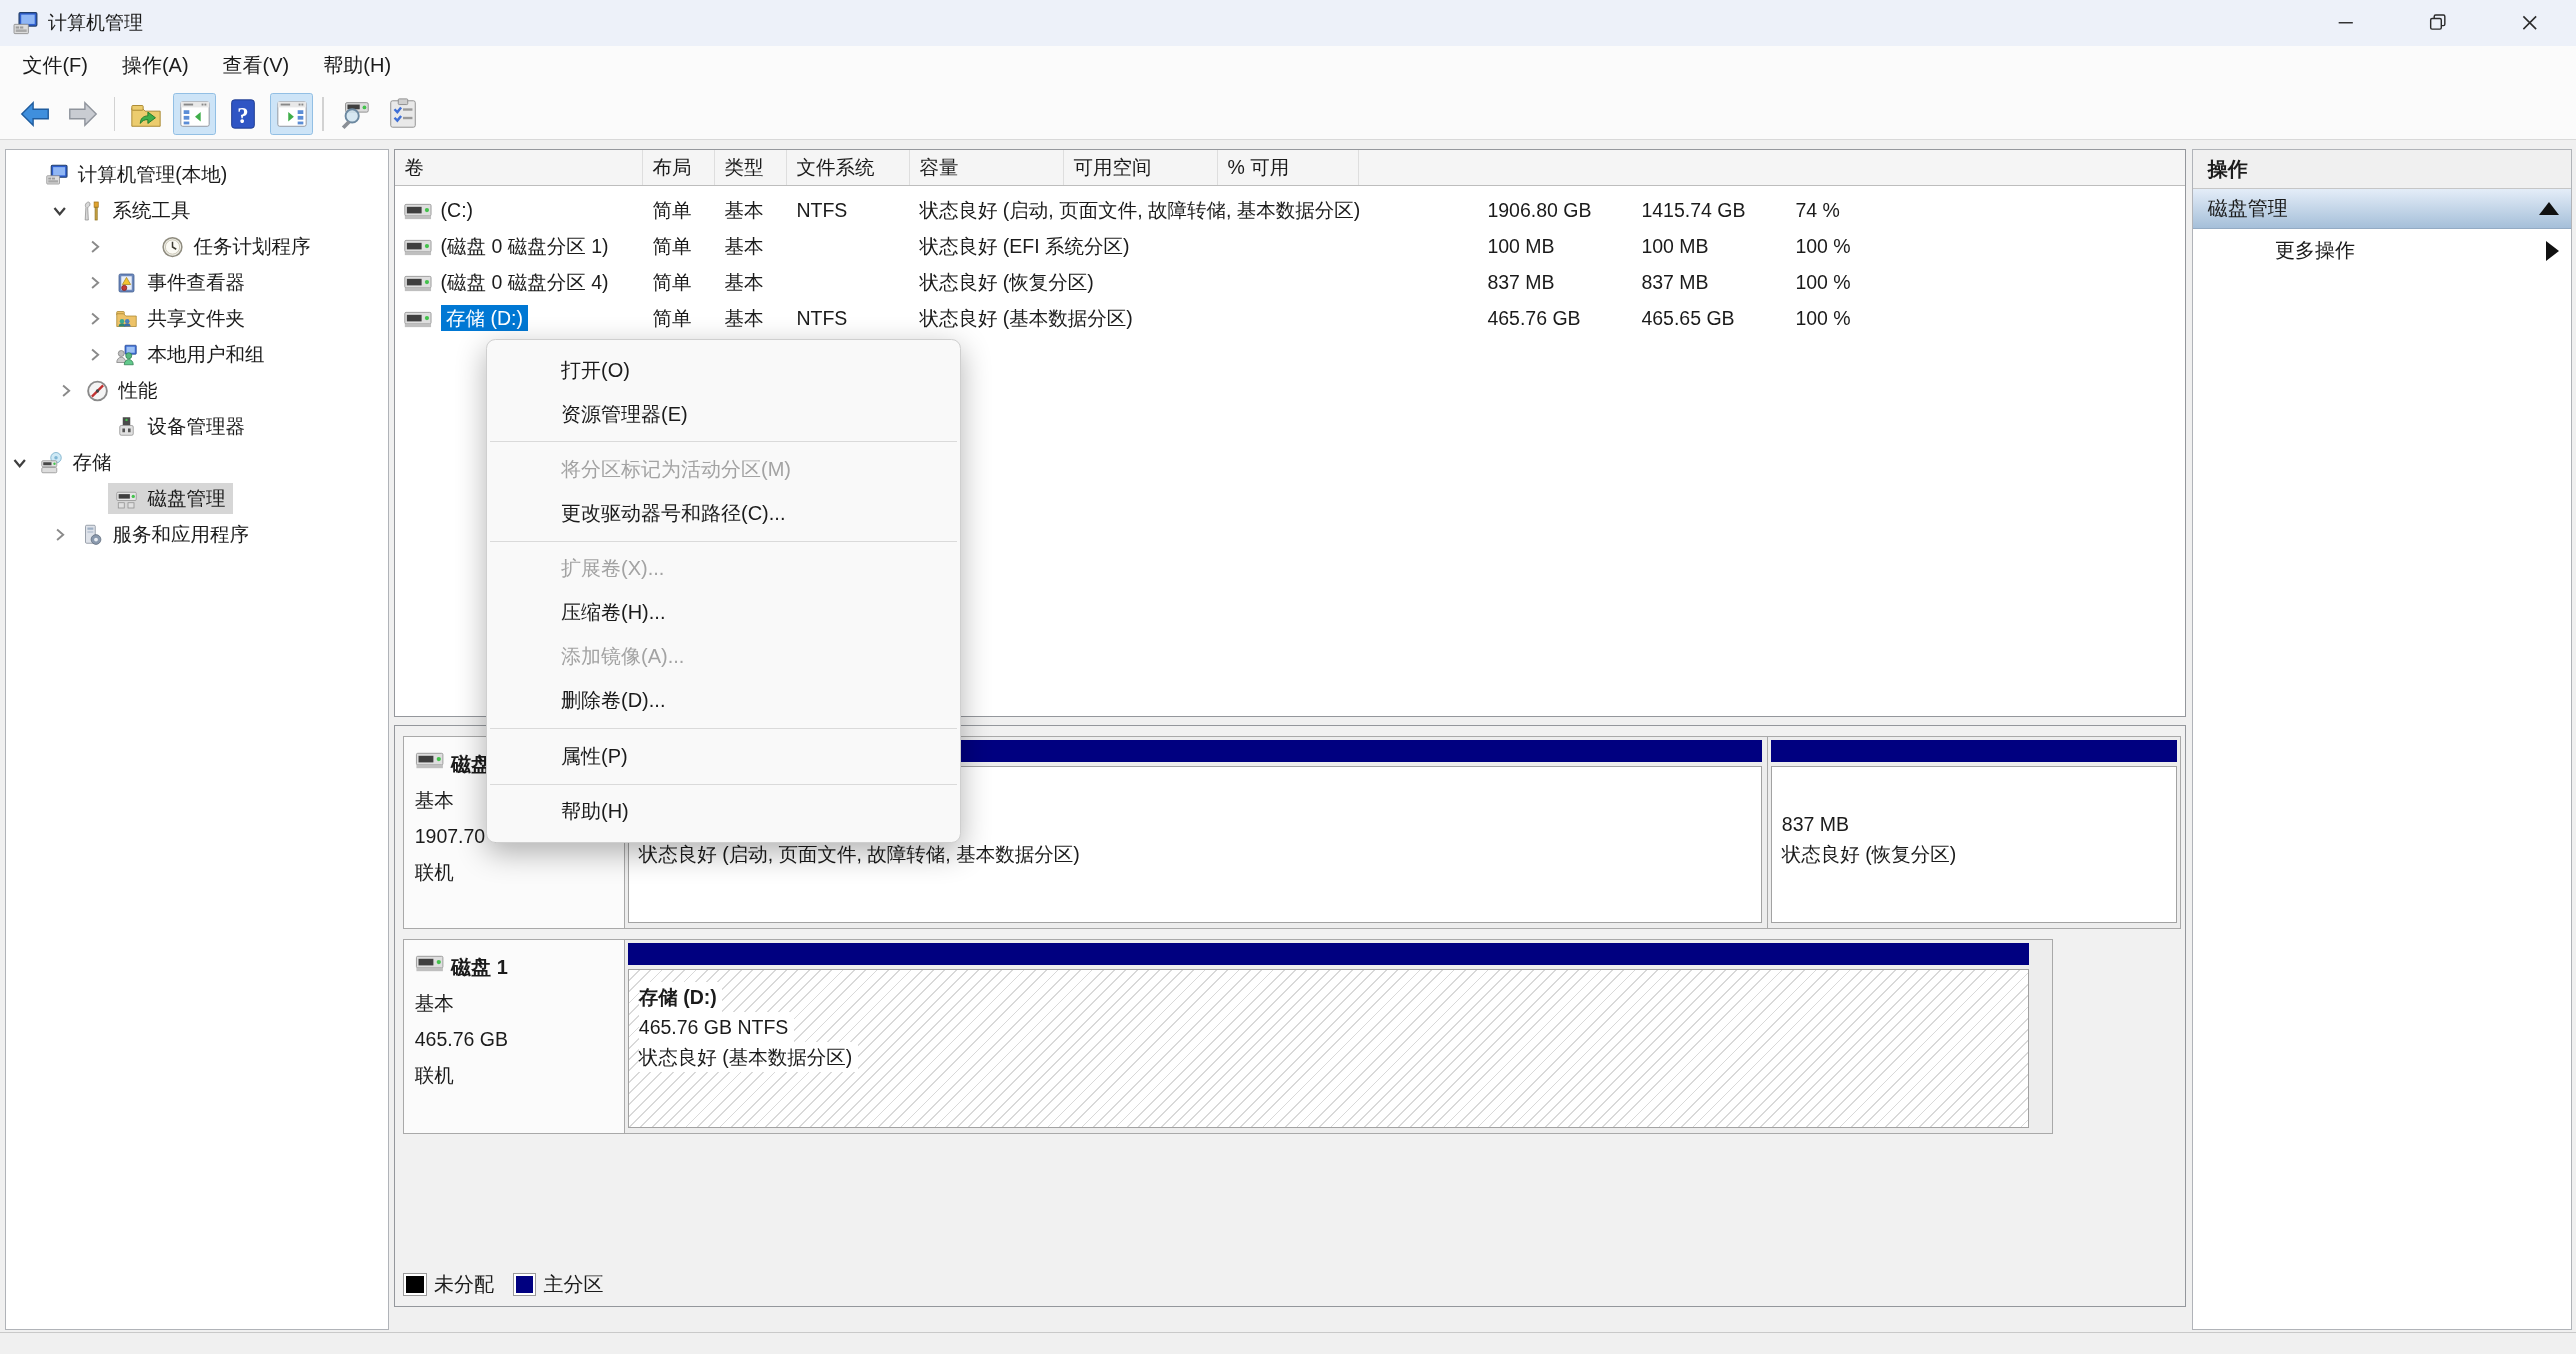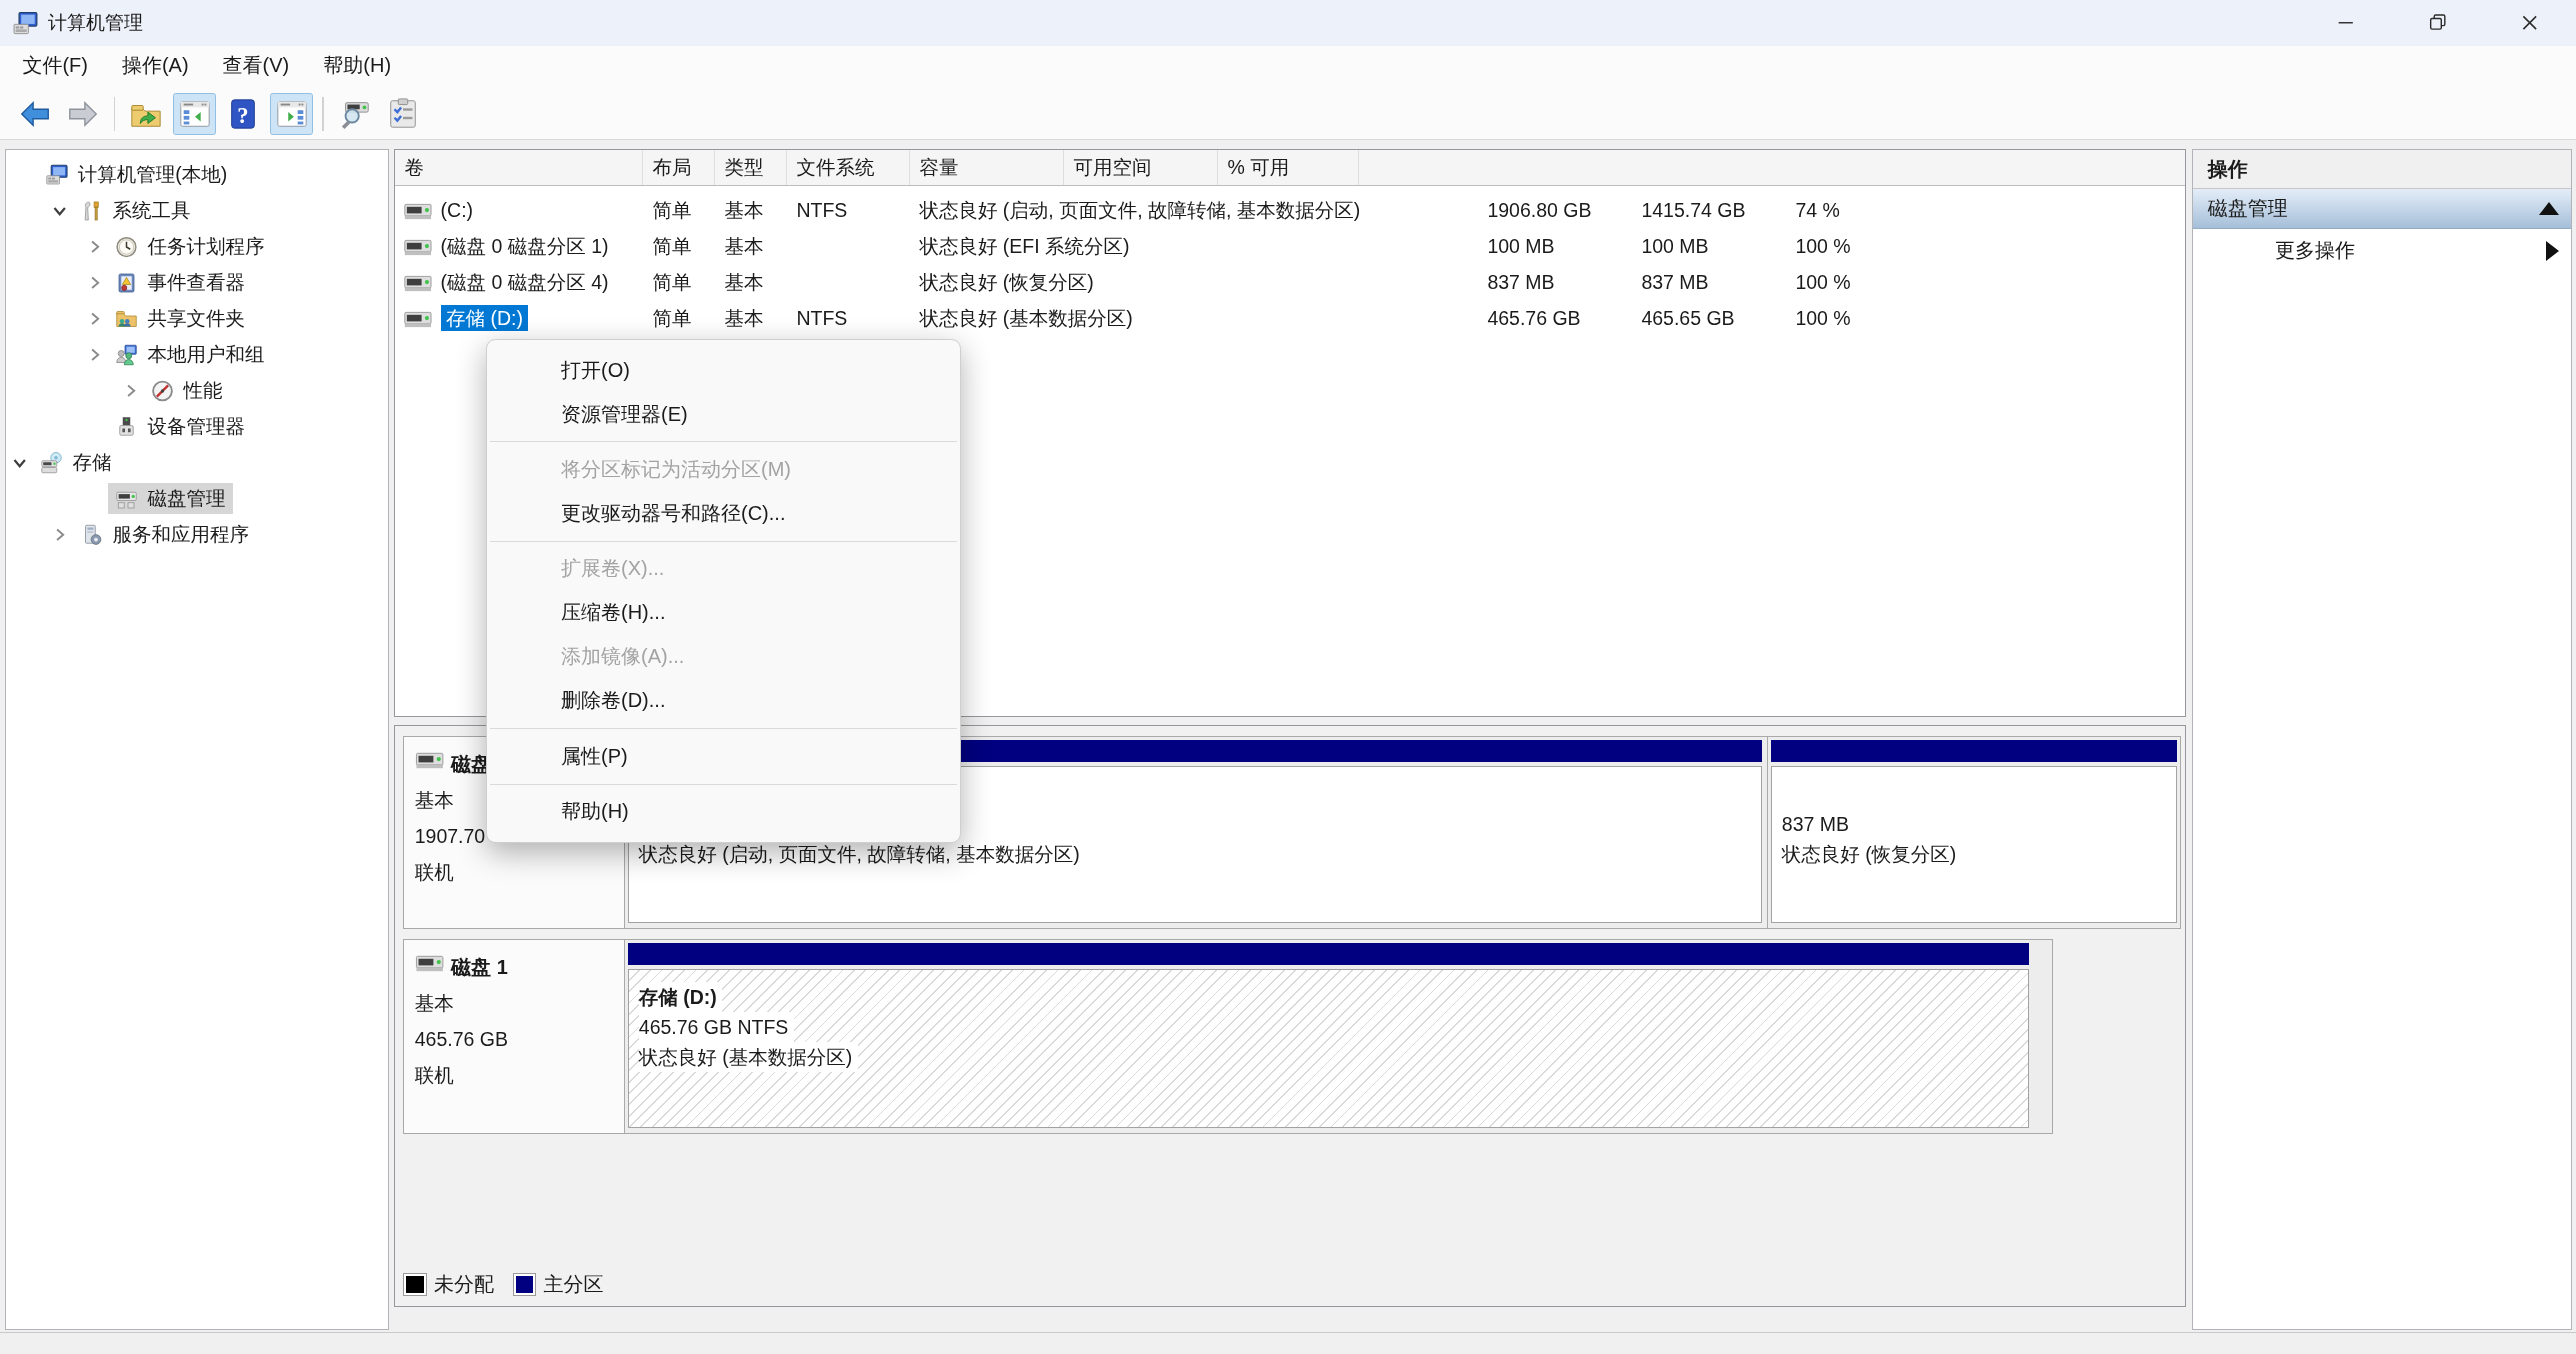--- a/index.html
+++ b/index.html
@@ -240,21 +240,21 @@
         <span class="tree-icon">
           <svg viewBox="0 0 32 32">
             <path d="M12.5 4c-2.6 0-4.7 2.1-4.7 4.7 0 .9.3 1.7.7 2.4L7.6 28h4.2l-.9-16.9c1.8-.6 3.1-2.3 3.1-4.4C14 4.9 12.5 4 12.5 4z" fill="#d8d8d8" stroke="#8e8e8e"></path>
             <rect x="19.5" y="4" width="5.5" height="7" fill="#e0a32e" stroke="#a3741a"></rect>
             <rect x="20.8" y="11" width="2.8" height="17" fill="#caa544" stroke="#8f7322"></rect>
           </svg>
         </span>
         <span>系统工具</span>
       </span>
     </div>
-    <div class="tree-row" style="padding-left: 75px;">
+    <div class="tree-row" style="padding-left: 75px; gap: 46px;">
       <span class="chev">
         <svg viewBox="0 0 20 20">
           <path d="M7 4l7 6-7 6" fill="none" stroke="#8a8a8a" stroke-width="2.2"></path>
         </svg>
       </span>
       <span class="tree-inner">
         <span class="tree-icon">
           <svg viewBox="0 0 32 32">
             <circle cx="16" cy="16" r="12.5" fill="#efeee6" stroke="#8f8c7f" stroke-width="2"></circle>
             <circle cx="16" cy="16" r="9.5" fill="#fbfaf4" stroke="#bdb9a6"></circle>
@@ -315,21 +315,21 @@
             <rect x="16" y="5" width="11" height="8" fill="#9cc0f5"></rect>
             <circle cx="9" cy="14" r="4" fill="#bdbdbd" stroke="#7f7f7f"></circle>
             <path d="M3 26c0-4.5 3-7 6-7s6 2.5 6 7z" fill="#cdcdcd" stroke="#7f7f7f"></path>
             <circle cx="19" cy="17" r="4" fill="#57b87f" stroke="#2e7d4f"></circle>
             <path d="M13 29c0-4.5 3-7 6-7s6 2.5 6 7z" fill="#63c98c" stroke="#2e7d4f"></path>
           </svg>
         </span>
         <span>本地用户和组</span>
       </span>
     </div>
-    <div class="tree-row" style="padding-left: 111px;">
+    <div class="tree-row" style="padding-left: 46px;">
       <span class="chev">
         <svg viewBox="0 0 20 20">
           <path d="M7 4l7 6-7 6" fill="none" stroke="#8a8a8a" stroke-width="2.2"></path>
         </svg>
       </span>
       <span class="tree-inner">
         <span class="tree-icon">
           <svg viewBox="0 0 32 32">
             <circle cx="16" cy="16" r="12.5" fill="#f4f4f4" stroke="#8a8a8a" stroke-width="2.5"></circle>
             <path d="M8.5 23.5l15-15" stroke="#c03030" stroke-width="3"></path>

